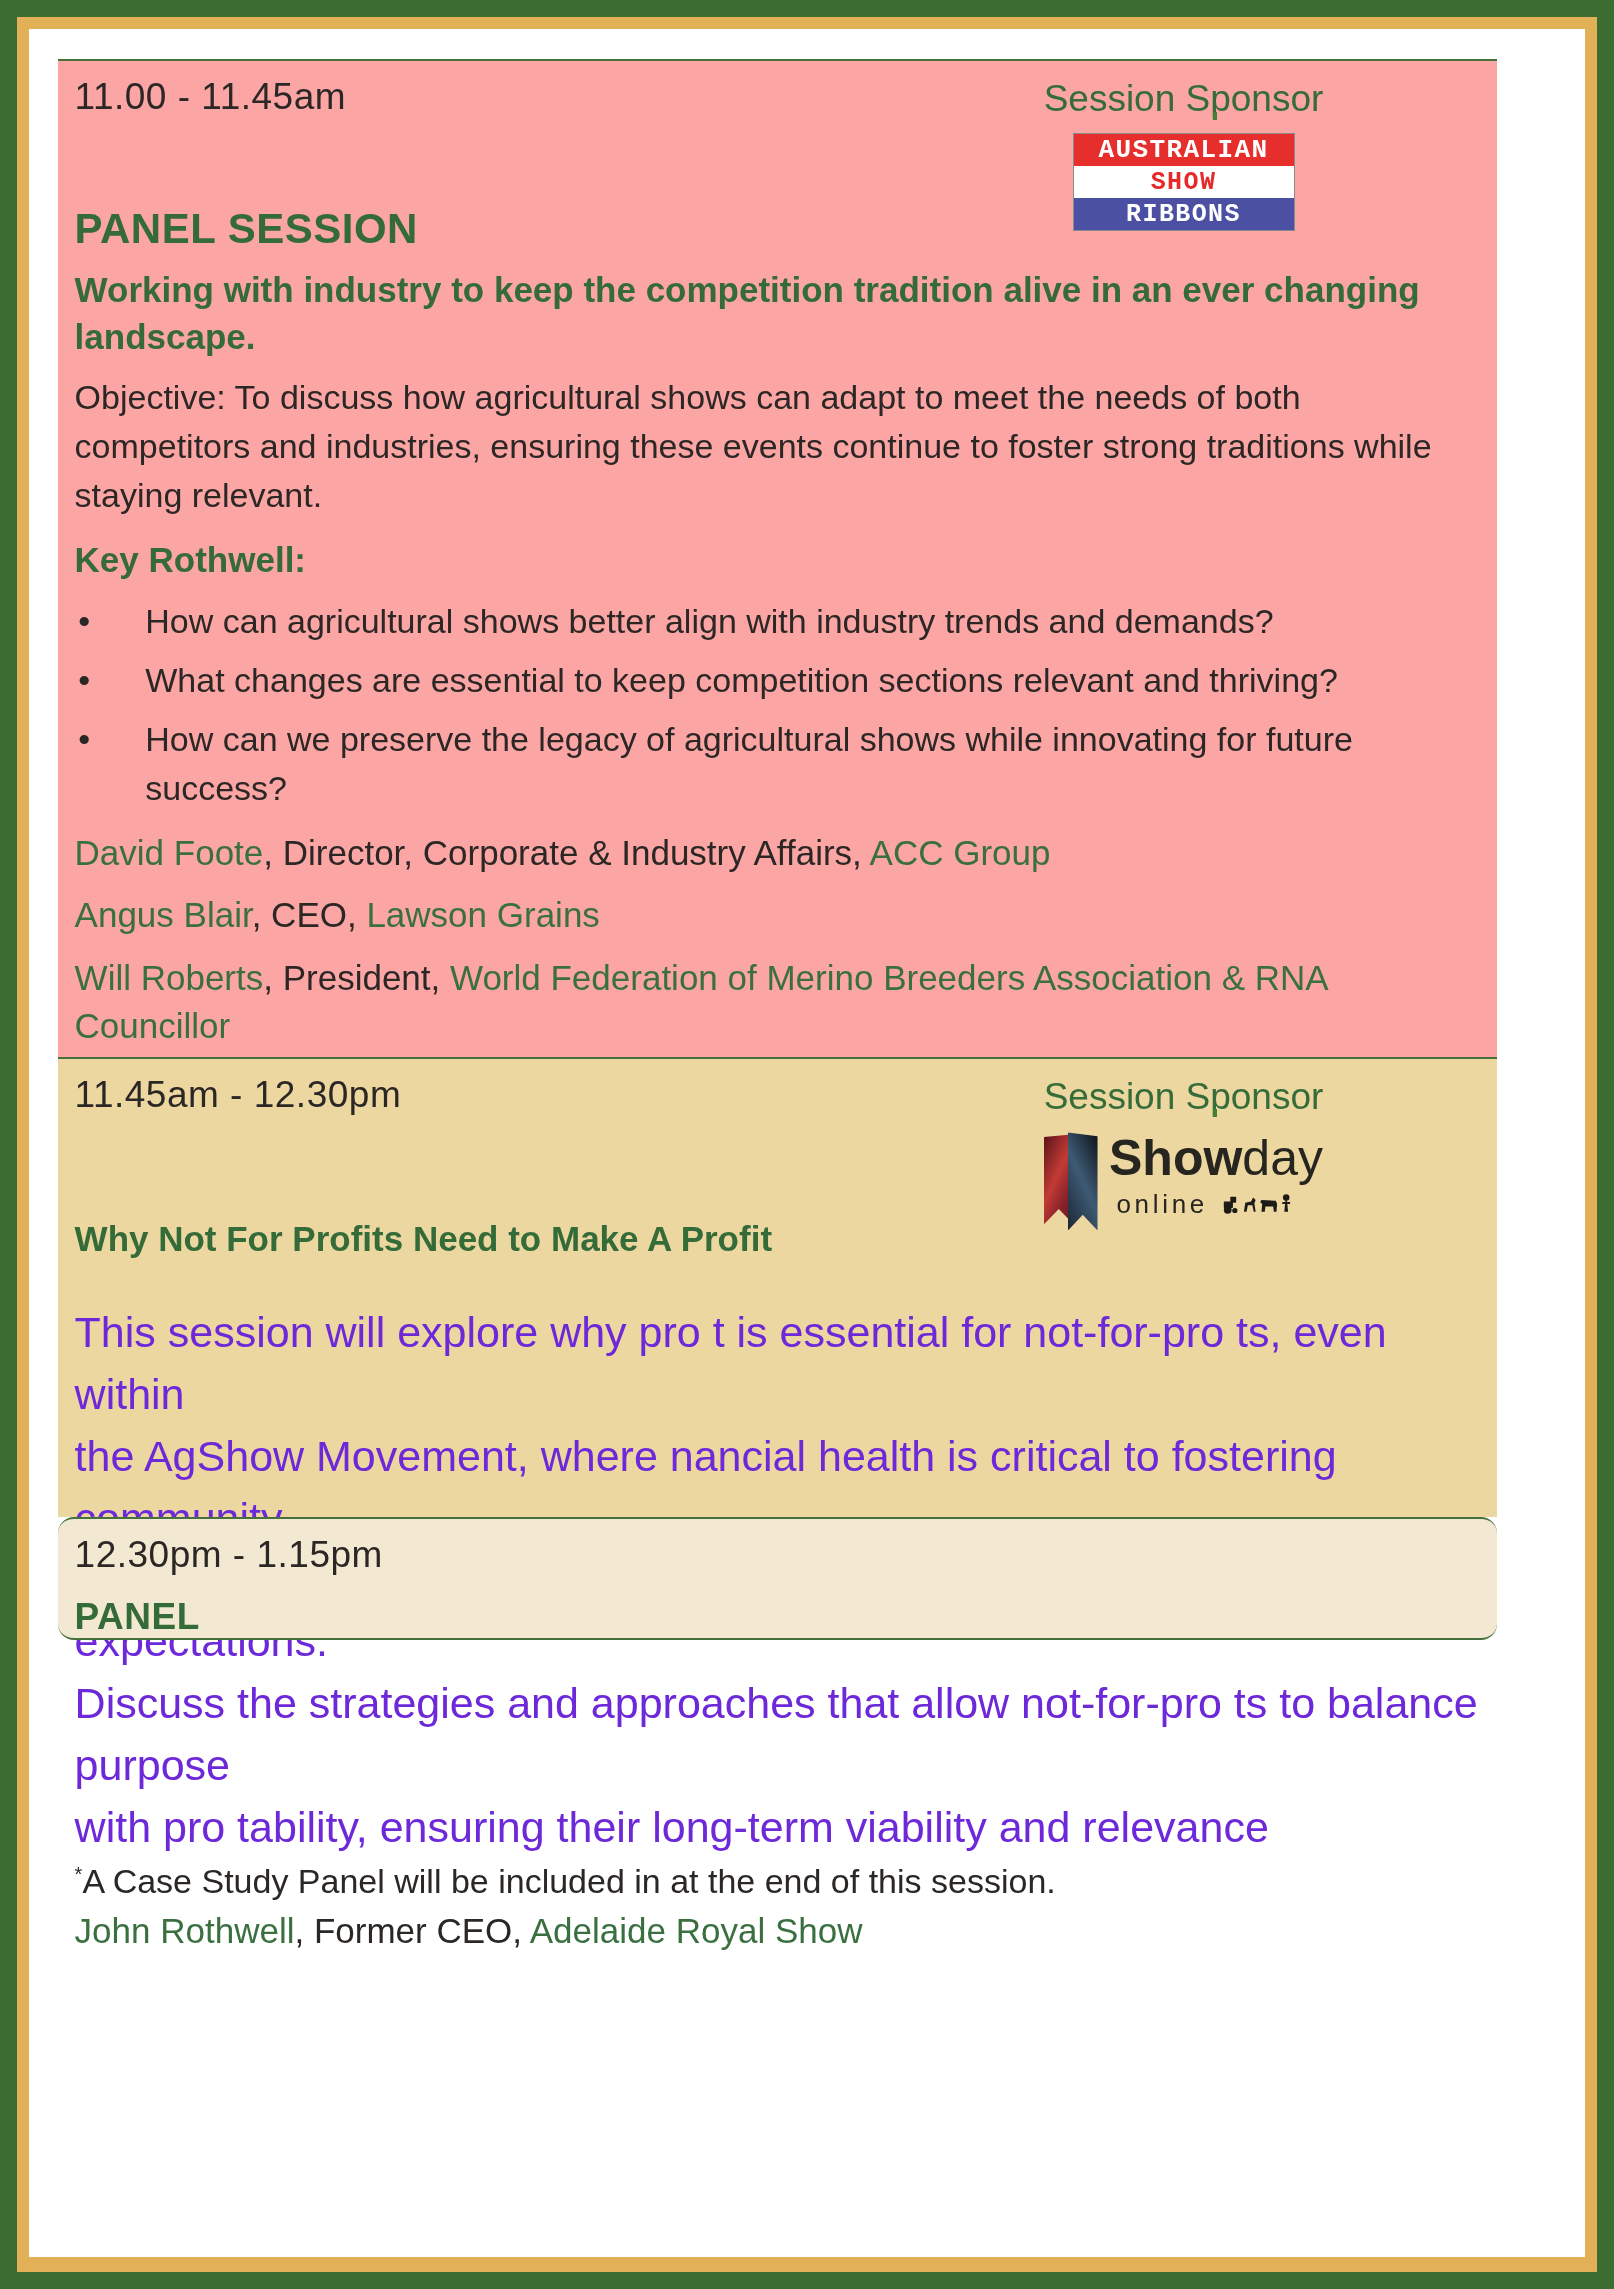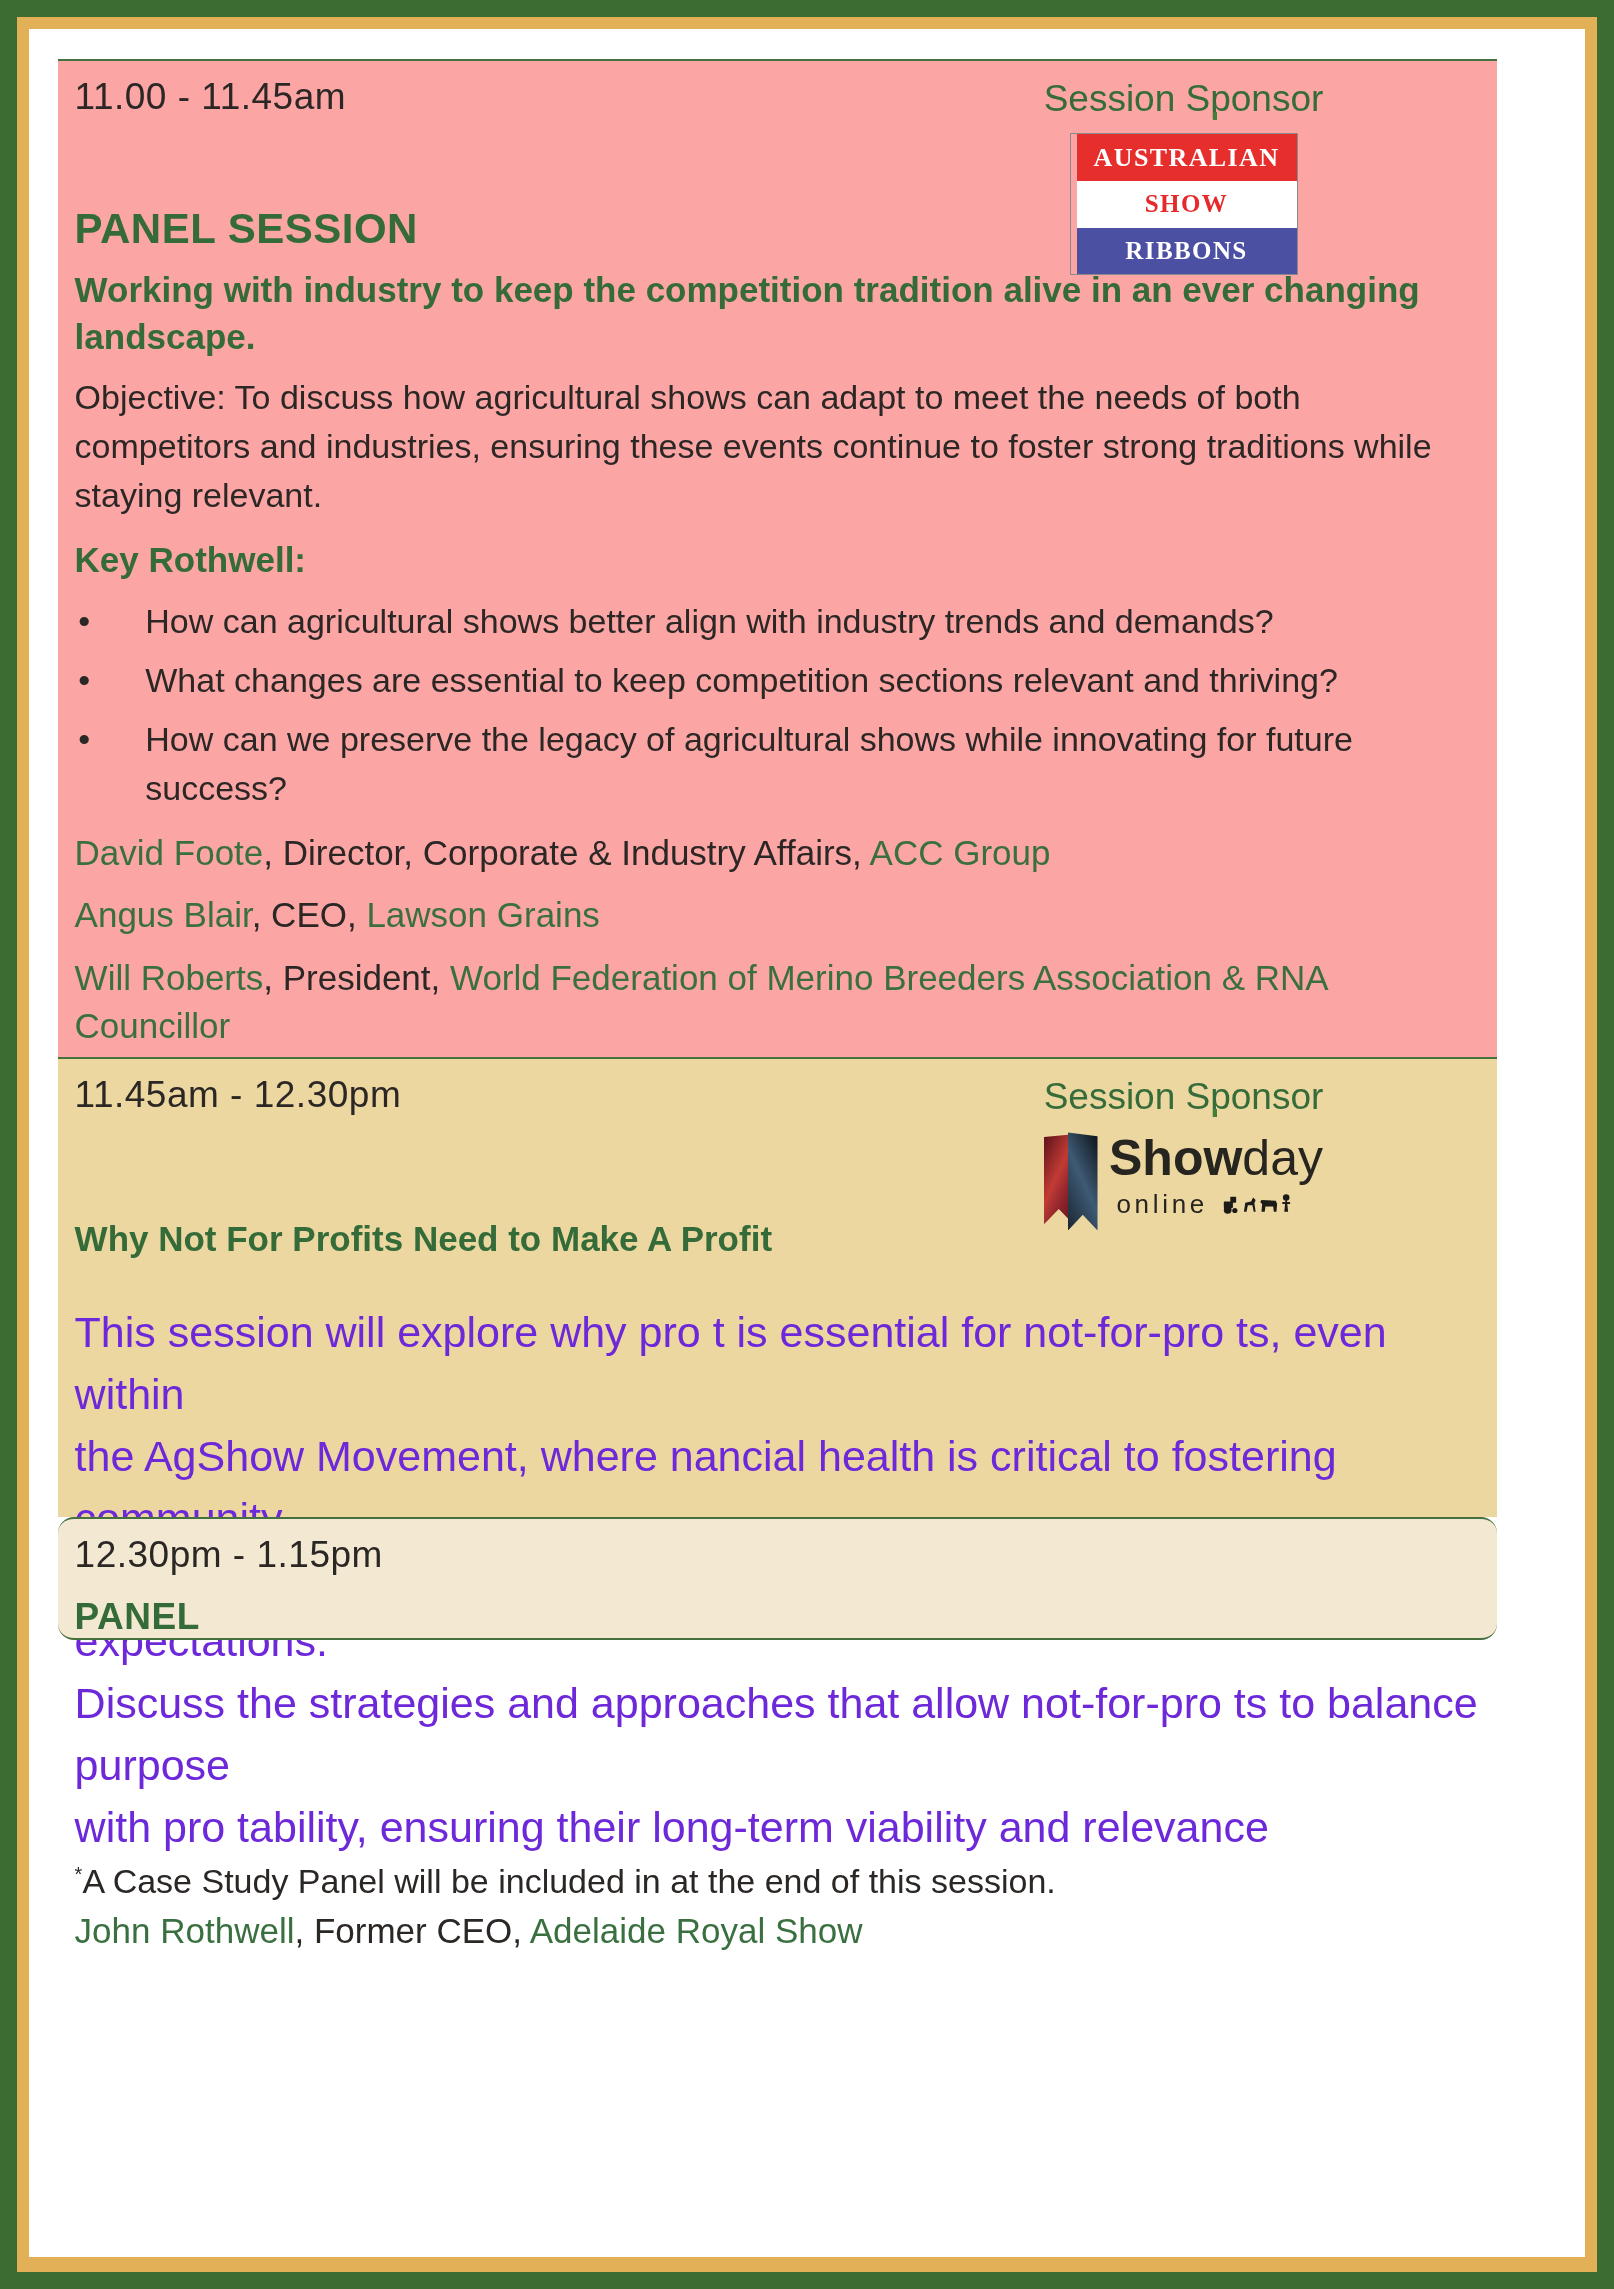--- a/index.html
+++ b/index.html
@@ -17,23 +17,23 @@
   .session-a{height:998px;background:#fca5a5;}
   .session-b{height:460px;background:#edd7a0;}
   .session-c{height:123px;background:#f3e9d2;border-bottom:2.8px solid #46713f;border-radius:16px;}
   .pad{padding-left:16.6px;padding-right:18.5px;}
 
   .time{font-size:37px;color:#2b2725;padding-top:14.8px;letter-spacing:0.5px;}
   .sponsor{position:absolute;top:16.6px;right:155px;width:317px;text-align:center;}
   .sponsor-label{font-size:37px;color:#356c3a;}
 
   
-  .asr-logo{width:220px;height:140px;margin:14.8px auto 0;display:flex;flex-direction:column;
-    font-family:Liberation Serif, serif;font-weight:bold;letter-spacing:1.4px;
-    outline:0.9px solid #8a8a8a;padding-left:6px;}
+  .asr-logo{width:220px;height:96px;margin:14.8px auto 0;display:flex;flex-direction:column;
+    font-family:Liberation Mono, monospace;font-weight:bold;letter-spacing:1.4px;
+    outline:0.9px solid #8a8a8a;}
   .asr-band{flex:1;display:flex;align-items:center;justify-content:center;}
   .asr-red{background:#e62e2c;color:#ffffff;font-size:26px;}
   .asr-white{background:#ffffff;color:#e6292a;font-size:25px;}
   .asr-blue{background:#4c50a3;color:#ffffff;font-size:25px;}
 
   
   .showday-logo{display:flex;justify-content:center;align-items:flex-start;gap:11px;margin-top:14.8px;}
   .ribbon{width:54px;height:98px;position:relative;flex:none;}
   .ribbon-left{position:absolute;left:0;top:1.8px;width:29.5px;height:90px;
     background:linear-gradient(115deg,#64161d 5%,#c23b34 45%,#8c232b 70%,#5d151c);

